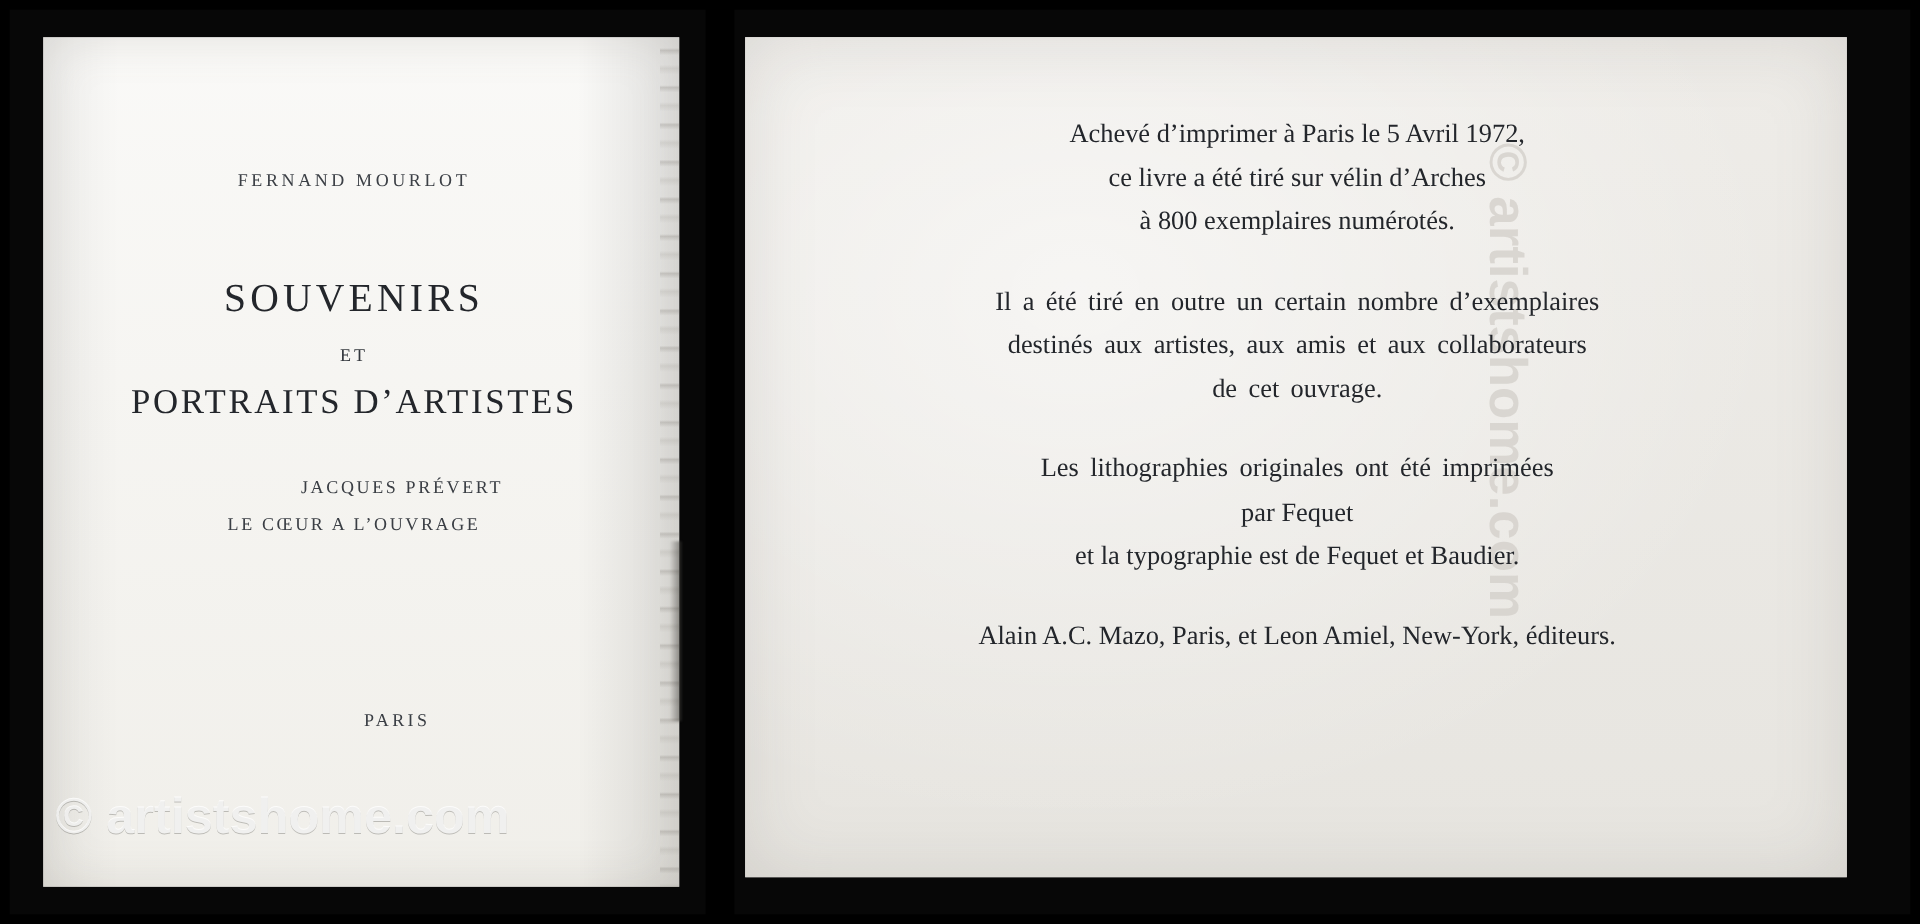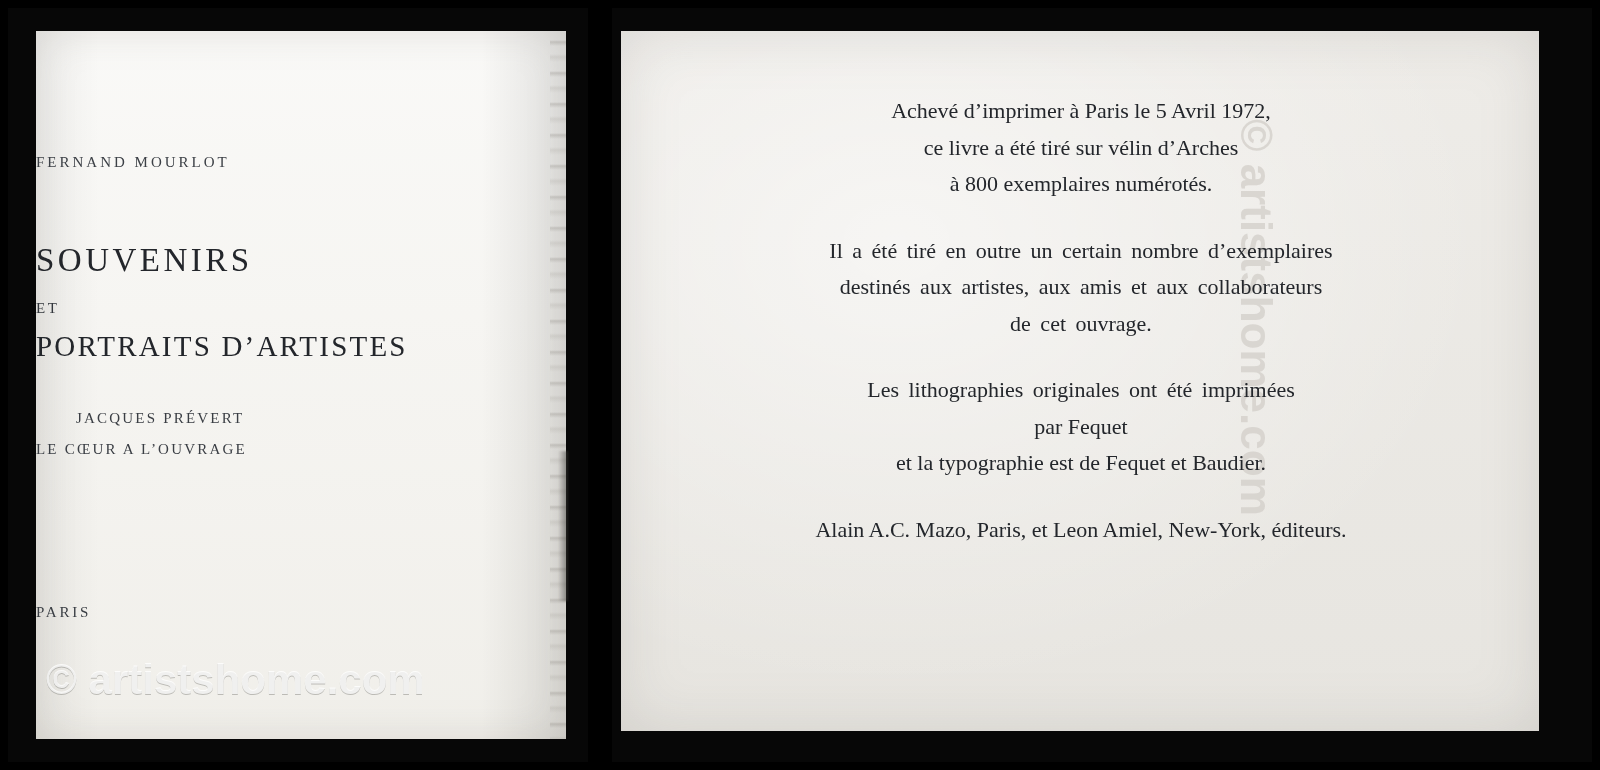--- a/index.html
+++ b/index.html
@@ -68,24 +68,25 @@
     top: 420px;
     width: 10px;
     height: 150px;
     background: linear-gradient(90deg, rgba(60,58,54,0.0), rgba(60,58,54,0.55));
     filter: blur(1px);
   }
 
   .left-text {
     position: absolute;
     left: 0;
-    top: 11px;
+    top: 0;
     width: 518px;
     height: 708px;
     color: #2b2e33;
+    text-align: center;
   }
   .t-author {
     position: absolute;
     top: 112px;
     width: 100%;
     font-size: 15px;
     letter-spacing: 3.0px;
     color: #3c4046;
   }
   .t-title1 {
@@ -129,20 +130,21 @@
     letter-spacing: 2.2px;
     color: #3a3e44;
   }
   .t-city {
     position: absolute;
     top: 562px;
     width: 100%;
     font-size: 15px;
     letter-spacing: 2.8px;
     color: #3a3e44;
+    padding-left: 36px;
   }
 
   
   .panel-right {
     position: absolute;
     left: 612px;
     top: 8px;
     width: 980px;
     height: 754px;
     background: #070707;

